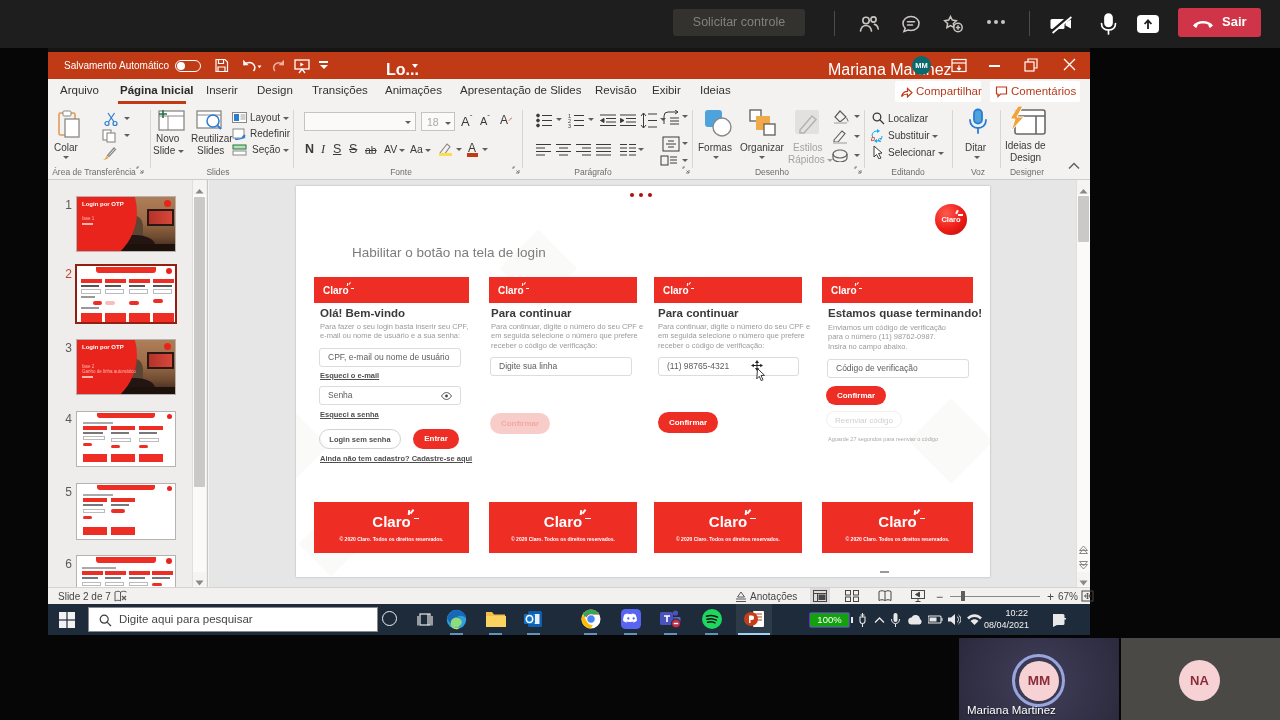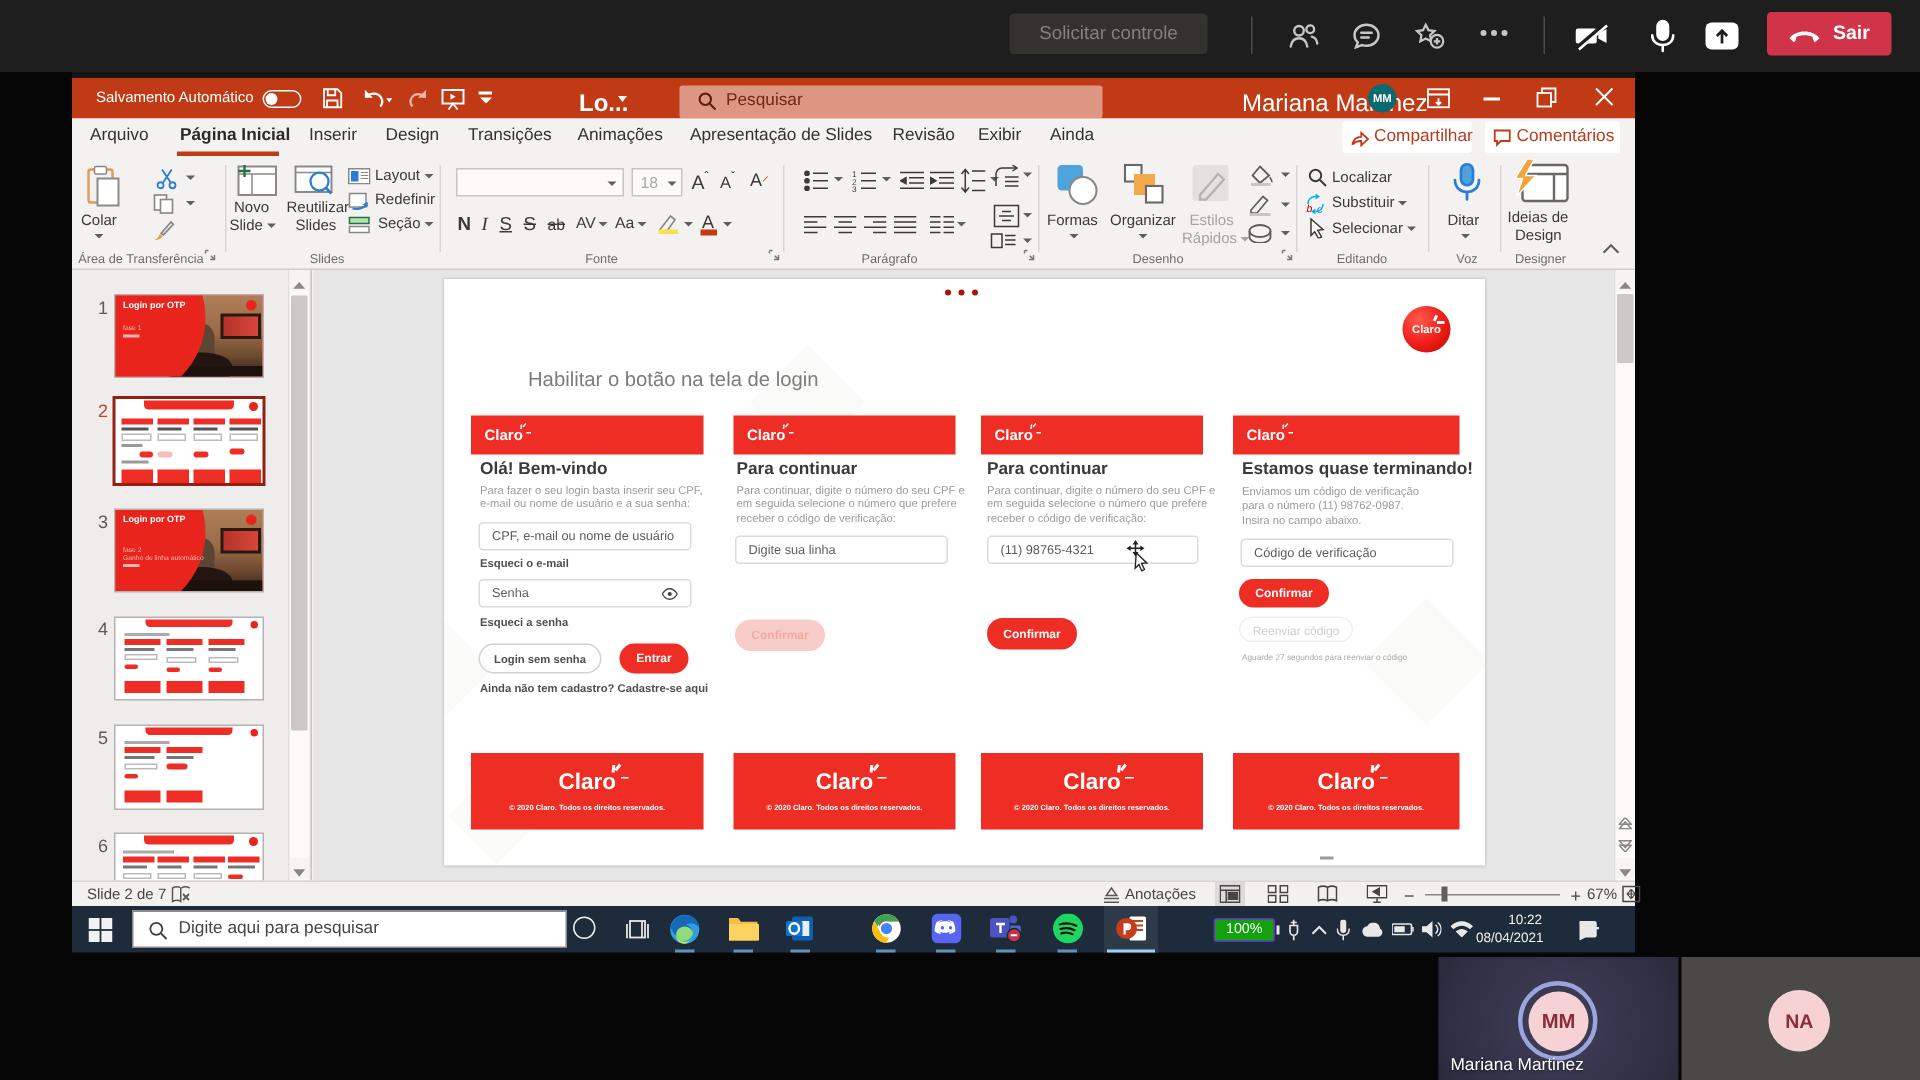--- a/index.html
+++ b/index.html
@@ -52,21 +52,21 @@
 #pill{position:absolute;left:121px;top:2px;width:451px;height:37px;background:#ee2d24;border-radius:8px 8px 21px 21px}
 #pill .t{position:absolute;width:100%;text-align:center;top:12px;color:#fff;font-weight:bold;font-size:13px;letter-spacing:0.8px}
 .dot{position:absolute;top:7px;width:4px;height:4px;border-radius:50%;background:#a81208}
 #ball{position:absolute;left:639px;top:18px;width:32px;height:31px;border-radius:50%;background:radial-gradient(circle at 35% 30%,#ff5a4d,#ee1c16 55%,#b70d06);color:#fff;font-weight:bold;font-size:7.5px;text-align:center;line-height:31px}
 #habil{position:absolute;left:56px;top:59px;font-size:13.5px;color:#7c7c7c}
 .colhead{position:absolute;top:91px;height:26px;background:#ee2d24;color:#fff}
 .cfoot{position:absolute;top:316px;height:51px;background:#ee2d24;color:#fff;text-align:center}
 .ch1{position:absolute;font-size:11.5px;font-weight:bold;color:#3a3a3a;top:121px}
 .cp{position:absolute;font-size:7.5px;line-height:9.3px;color:#9b9b9b;top:136px}
 .cinput{position:absolute;background:#fff;border:1px solid #dcdcdc;border-radius:3px;font-size:8.5px;color:#5c5c5c;height:19px;line-height:17px;padding-left:8px}
-.clink{position:absolute;font-size:7.5px;font-weight:bold;color:#4f4f4f;}
+.clink{position:absolute;font-size:7.5px;font-weight:bold;color:#4f4f4f;text-decoration:underline}
 .rbtn{position:absolute;background:#ee2d24;border-radius:11px;color:#fff;font-size:8px;font-weight:bold;text-align:center}
 
 .wm{position:absolute;background:#fafaf9;transform:rotate(45deg)}
 
 #status{position:absolute;left:0;top:539px;width:1042px;height:17px;background:#f2f1f0;border-top:1px solid #d6d4d2;font-size:10px;color:#484644}
 
 #taskbar{position:absolute;left:48px;top:604px;width:1042px;height:31px;background:#1e2b3a}
 #tsearch{position:absolute;left:40px;top:3px;width:290px;height:25px;background:#fff;border:1px solid #8a8a8a}
 #tsearch span{position:absolute;left:30px;top:5px;font-size:11.5px;color:#454545}
 
@@ -156,29 +156,20 @@
         <g fill="none" stroke="#fff" stroke-width="1.3">
           <rect x="1" y="2" width="14" height="9"></rect>
           <path d="M5 15l3-4 3 4"></path>
         </g>
         <path d="M6.3 4.5l3.5 2-3.5 2z" fill="#fff"></path>
       </svg>
   <div class="abs" style="left:271px;top:9px;width:9px;height:1.5px;background:#fff"></div>
   <div class="abs" style="left:271.5px;top:13px;width:0;height:0;border-left:4px solid transparent;border-right:4px solid transparent;border-top:4.5px solid #fff"></div>
   <span class="w" style="left:338px;font-weight:bold">Lo...</span>
   <div class="abs" style="left:364px;top:12px;width:0;height:0;border-left:3.5px solid transparent;border-right:3.5px solid transparent;border-top:4px solid #fff"></div>
-  <div id="psearch">
-    <svg class="abs" style="left:12px;top:4px" width="13" height="13" viewBox="0 0 13 13">
-          <g fill="none" stroke="#5c1f0c" stroke-width="1.4">
-            <circle cx="5.2" cy="5.2" r="3.8"></circle>
-            <path d="M8.2 8.2L12 12"></path>
-          </g>
-        </svg>
-    <span>Pesquisar</span>
-  </div>
   <span class="w" style="left:780px">Mariana Martinez</span>
   <div class="abs" style="left:864px;top:4px;width:19px;height:19px;border-radius:50%;background:#0b6a6e;color:#fff;font-size:7.5px;font-weight:bold;text-align:center;line-height:19px">MM</div>
   <svg class="abs" style="left:903px;top:6px" width="16" height="15" viewBox="0 0 16 15">
         <g fill="none" stroke="#fff" stroke-width="1.2">
           <rect x="1" y="1.5" width="14" height="12"></rect>
           <path d="M1 5h14"></path>
           <path d="M8 7.5v4M6.2 10l1.8 1.8L9.8 10"></path>
         </g>
       </svg>
   <div class="abs" style="left:941px;top:13px;width:11px;height:1.5px;background:#fff"></div>
@@ -196,21 +187,21 @@
   <span class="mtab" style="left:12px">Arquivo</span>
   <span class="mtab" style="left:72px;font-weight:bold;color:#2b2a29">Página Inicial</span>
   <div class="abs" style="left:70px;top:22px;width:68px;height:3px;background:#c13a16"></div>
   <span class="mtab" style="left:158px">Inserir</span>
   <span class="mtab" style="left:209px">Design</span>
   <span class="mtab" style="left:264px">Transições</span>
   <span class="mtab" style="left:337px">Animações</span>
   <span class="mtab" style="left:412px">Apresentação de Slides</span>
   <span class="mtab" style="left:547px">Revisão</span>
   <span class="mtab" style="left:604px">Exibir</span>
-  <span class="mtab" style="left:652px">Ainda</span>
+  <span class="mtab" style="left:652px">Ideias</span>
   <div class="abs" style="left:847px;top:2px;width:86px;height:21px;background:#fff;border-radius:2px">
     <svg class="abs" style="left:5px;top:4px" width="13" height="13" viewBox="0 0 13 13">
           <g fill="none" stroke="#c13a16" stroke-width="1.2">
             <path d="M1.5 11.5c.8-3.4 3-5.2 6-5.2V3.5l4.5 4.2-4.5 4.2V9c-2.6 0-4.6.8-6 2.5z"></path>
           </g>
         </svg>
     <span class="abs" style="left:21px;top:4px;font-size:11.5px;color:#b83b1a">Compartilhar</span>
   </div>
   <div class="abs" style="left:942px;top:2px;width:90px;height:21px;background:#fff;border-radius:2px">
     <svg class="abs" style="left:5px;top:4px" width="13" height="13" viewBox="0 0 13 13">

